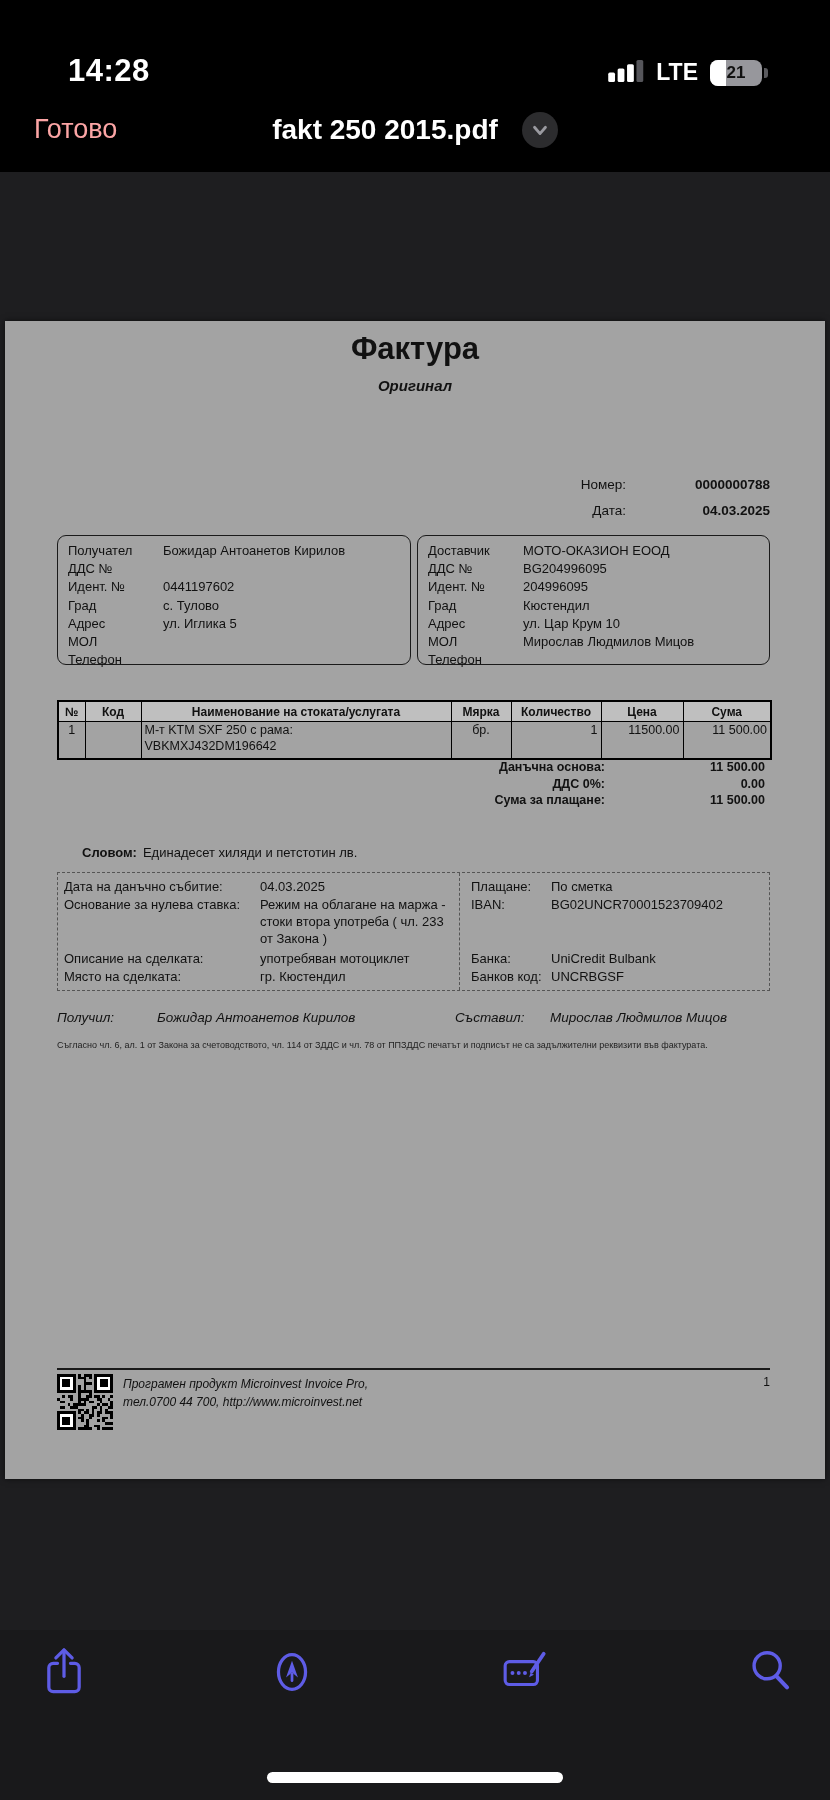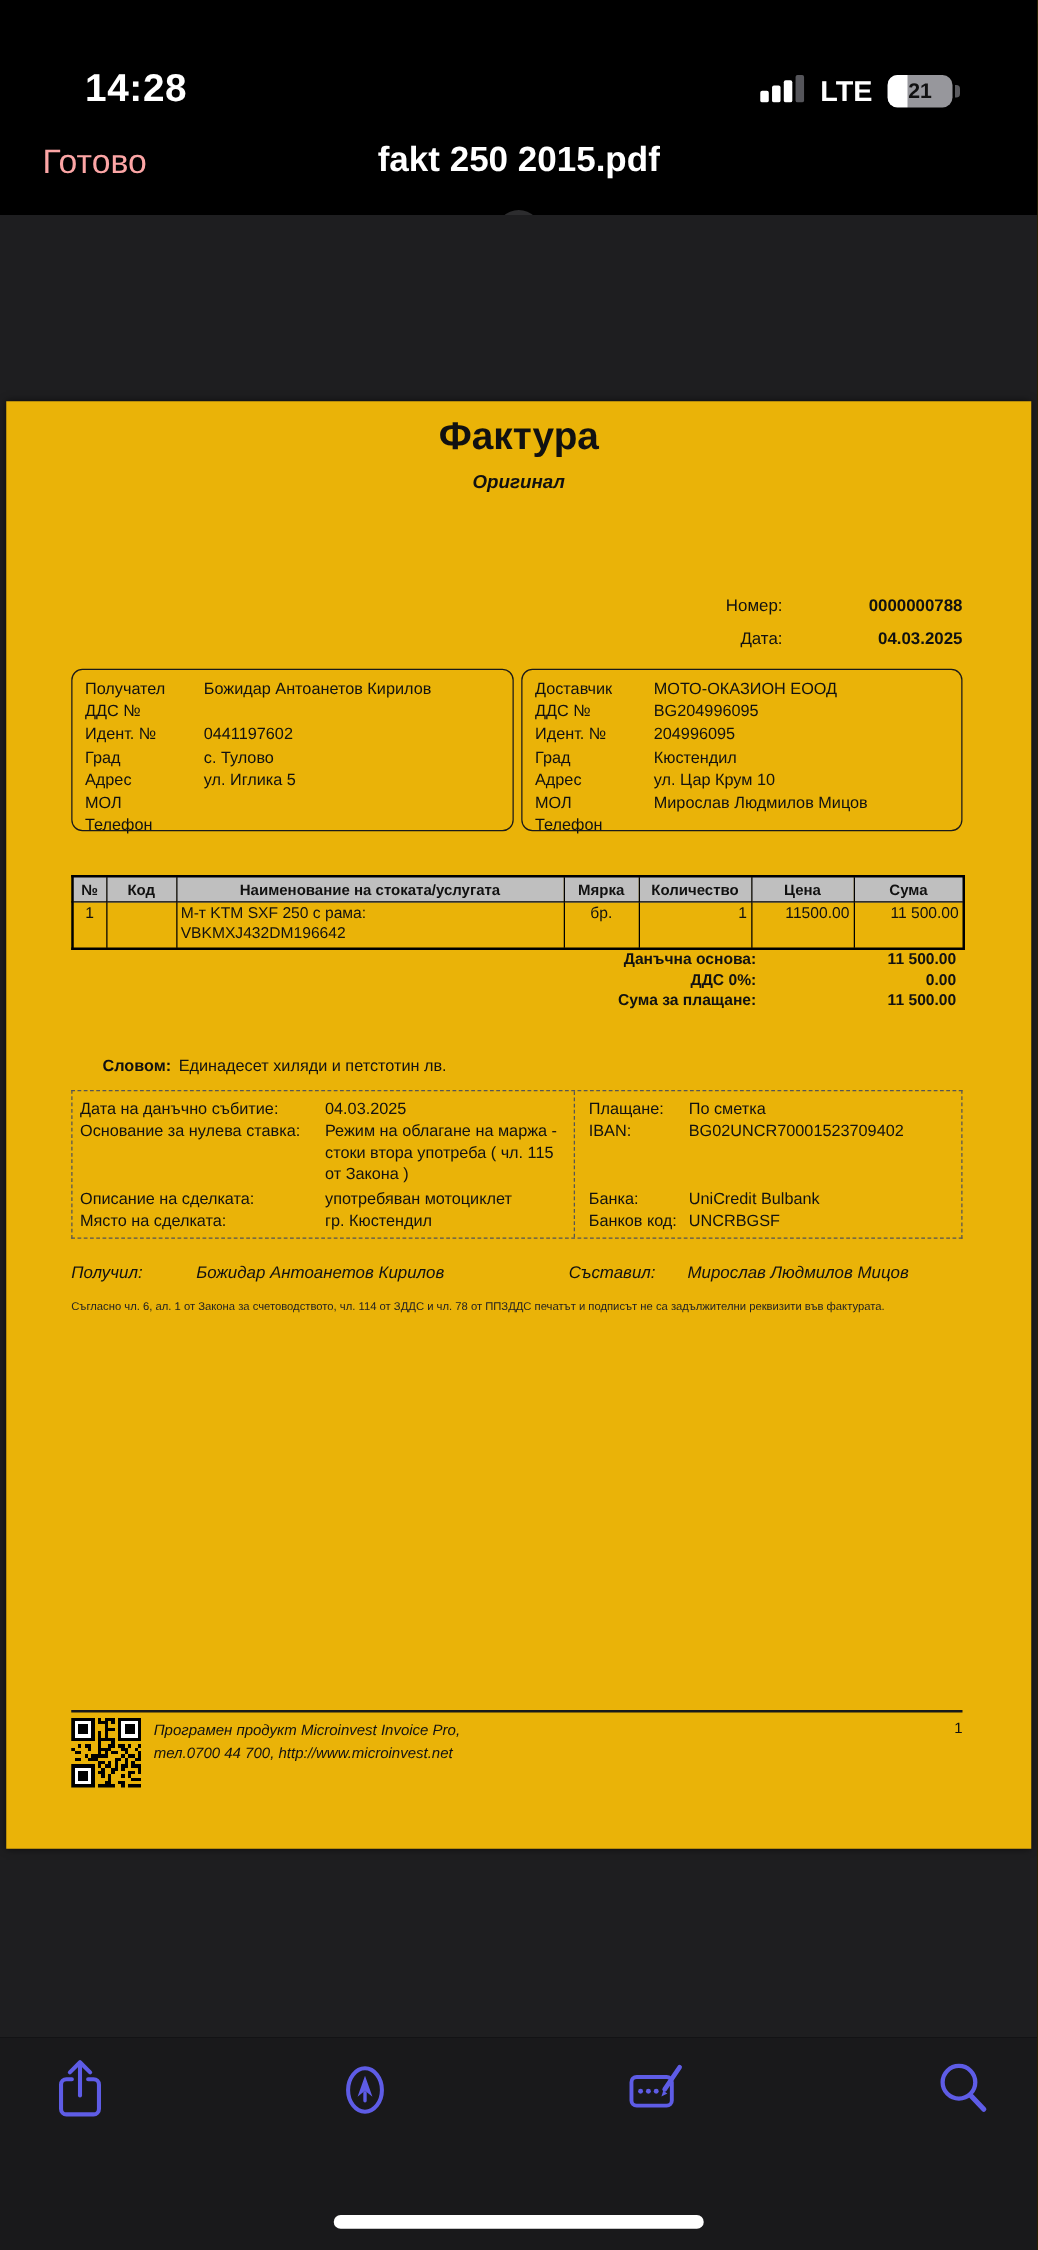--- a/index.html
+++ b/index.html
@@ -14,27 +14,27 @@
   .battery{position:relative;width:52px;height:26px;border-radius:8px;background:#97979c;overflow:hidden;}
   .battery .fill{position:absolute;left:0;top:0;bottom:0;width:30%;background:#fff;}
   .battery .pct{position:absolute;inset:0;display:flex;align-items:center;justify-content:center;
                 font-size:17px;font-weight:700;color:#111;}
   .battery-nub{width:4px;height:10px;background:#5a5a5e;border-radius:0 3px 3px 0;margin-left:2px;}
   .batt-wrap{display:flex;align-items:center;}
 
   
   .nav-bar{position:absolute;top:100px;left:0;right:0;height:72px;background:#000;}
   .done-btn{position:absolute;left:34px;top:14px;font-size:27px;color:#fca5a5;cursor:pointer;}
-  .title-group{position:absolute;left:0;right:0;top:12px;display:flex;align-items:center;justify-content:center;gap:24px;flex-direction:column;}
+  .title-group{position:absolute;left:0;right:0;top:12px;display:flex;align-items:center;justify-content:center;gap:24px;}
   .doc-title{font-size:28px;font-weight:700;color:#fff;}
   .chevron-btn{width:36px;height:36px;border-radius:50%;background:#2c2c2e;display:flex;align-items:center;justify-content:center;cursor:pointer;}
 
   
   .viewer{position:absolute;top:172px;left:0;right:0;height:1458px;background:#1e1e20;}
-  .pdf-page{position:absolute;left:5px;top:149px;width:820px;height:1158px;background:#eab308;
+  .pdf-page{position:absolute;left:5px;top:149px;width:820px;height:1158px;background:#a3a3a3;
             color:#111;box-shadow:0 0 6px rgba(0,0,0,.6);}
 
   
   .inv-title{position:absolute;top:10px;left:0;width:100%;text-align:center;font-size:31px;font-weight:700;}
   .inv-subtitle{position:absolute;top:56px;left:0;width:100%;text-align:center;font-size:15px;font-weight:700;font-style:italic;}
   .numdate{position:absolute;top:150px;left:52px;width:713px;}
   .nd-row{display:flex;justify-content:flex-end;height:26px;align-items:center;font-size:13.5px;}
   .nd-label{text-align:right;}
   .nd-value{width:144px;text-align:right;font-weight:700;}
 
@@ -271,21 +271,21 @@
       </div>
 
       <div class="details">
         <div class="d-left">
           <div class="d-row h18">
               <span class="d-label">Дата на данъчно събитие:</span>
               <span class="d-value">04.03.2025</span>
             </div>
           <div class="d-row h54">
               <span class="d-label">Основание за нулева ставка:</span>
-              <span class="d-value">Режим на облагане на маржа - стоки втора употреба ( чл. 115 от Закона )</span>
+              <span class="d-value">Режим на облагане на маржа - стоки втора употреба ( чл. 233 от Закона )</span>
             </div>
           <div class="d-row h18">
               <span class="d-label">Описание на сделката:</span>
               <span class="d-value">употребяван мотоциклет</span>
             </div>
           <div class="d-row h18">
               <span class="d-label">Място на сделката:</span>
               <span class="d-value">гр. Кюстендил</span>
             </div>
         </div>

